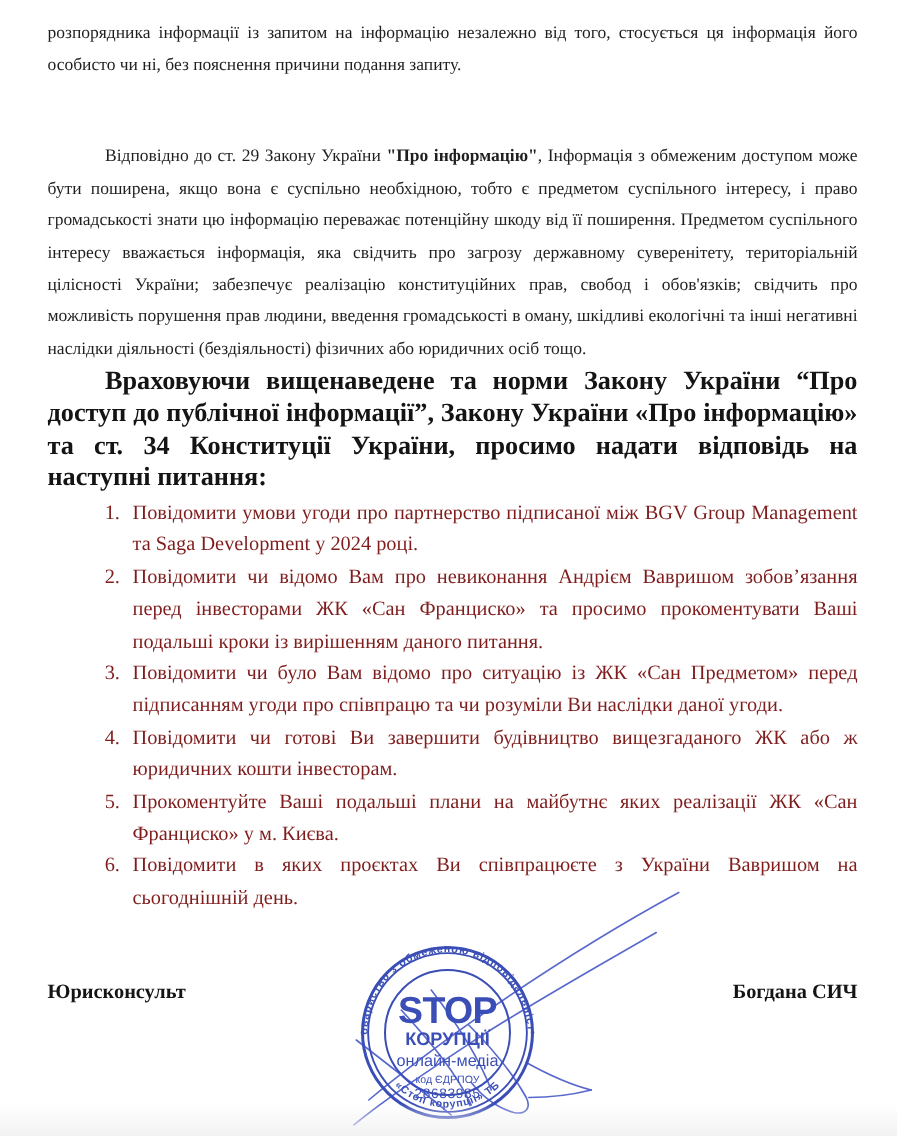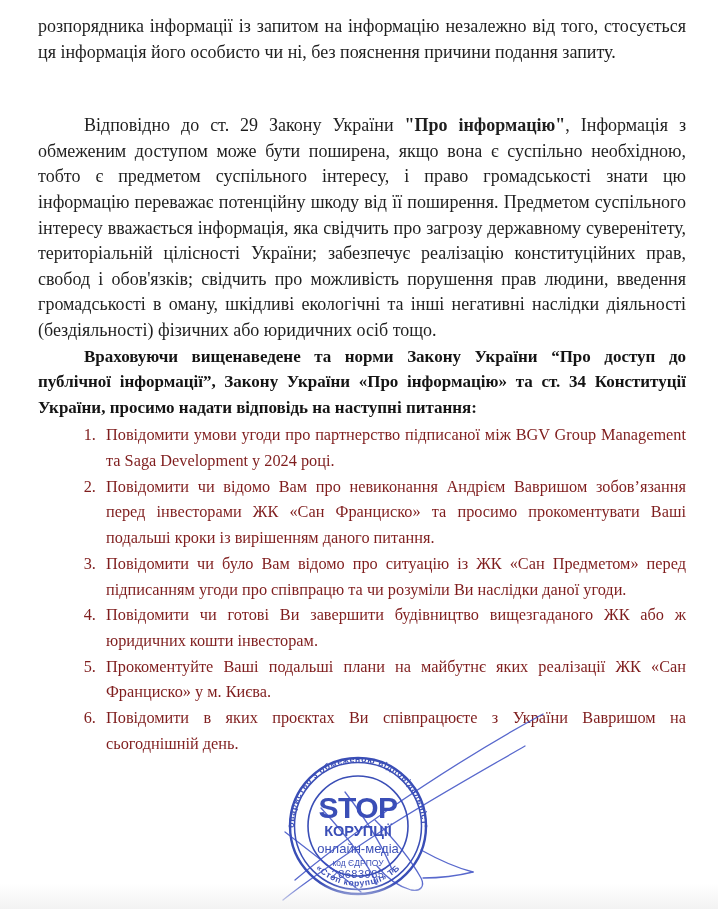--- a/index.html
+++ b/index.html
@@ -17,37 +17,37 @@
     color: #1d1d1d;
   }
   .content {
     position: absolute;
     left: 38px;
     top: 14px;
     width: 648px;
   }
   p.para {
     margin: 0 0 0 0;
-    font-size: 18px;
+    font-size: 14px;
     line-height: 25.6px;
     text-align: justify;
     text-justify: inter-word;
     color: #1f1f1f;
   }
   p.indent {
     text-indent: 46px;
     margin-top: 37px;
   }
   .gap-sm { height: 11px; }
   .bold {
     font-weight: bold;
   }
   p.bold-para {
     margin: 0;
-    font-size: 17px;
+    font-size: 21px;
     line-height: 25.6px;
     text-align: justify;
     font-weight: bold;
     color: #141414;
   }
   ol.questions {
     margin: 2px 0 0 0;
     padding-left: 62px;
     font-size: 16.3px;
     line-height: 25.7px;
@@ -133,20 +133,24 @@
       <li>Повідомити   чи відомо Вам про невиконання Андрієм Вавришом зобов’язання перед інвесторами ЖК «Сан Франциско» та просимо прокоментувати Ваші подальші кроки із вирішенням даного питання.</li>
       <li>Повідомити чи було Вам відомо про ситуацію із ЖК «Сан Предметом» перед підписанням угоди про співпрацю та чи розуміли Ви наслідки даної угоди.</li>
       <li>Повідомити чи готові Ви завершити будівництво вищезгаданого ЖК або ж юридичних кошти інвесторам.</li>
       <li> Прокоментуйте Ваші подальші плани на майбутнє яких реалізації ЖК «Сан Франциско» у м. Києва.</li>
       <li>Повідомити в яких проєктах Ви співпрацюєте з  України Вавришом на сьогоднішній день.</li>
     </ol>
 
   </div>
 
 
+  <div class="signature-row">
+    <span>Юрисконсульт</span>
+    <span>Богдана СИЧ</span>
+  </div>
 
   <div class="stamp-wrap">
     <svg class="stamp-svg" width="180" height="172" viewBox="0 0 180 172" xmlns="http://www.w3.org/2000/svg">
       <defs>
         <path id="arcTop" d="M 26,88 A 64,64 0 0 1 154,88"></path>
         <path id="arcBottom" d="M 30,88 A 60,60 0 0 0 150,88"></path>
       </defs>
       <g fill="none" stroke="#2a3fb0" stroke-width="2.4">
         <circle cx="90" cy="88" r="68"></circle>
         <circle cx="90" cy="88" r="63.5" stroke-width="1.5"></circle>

